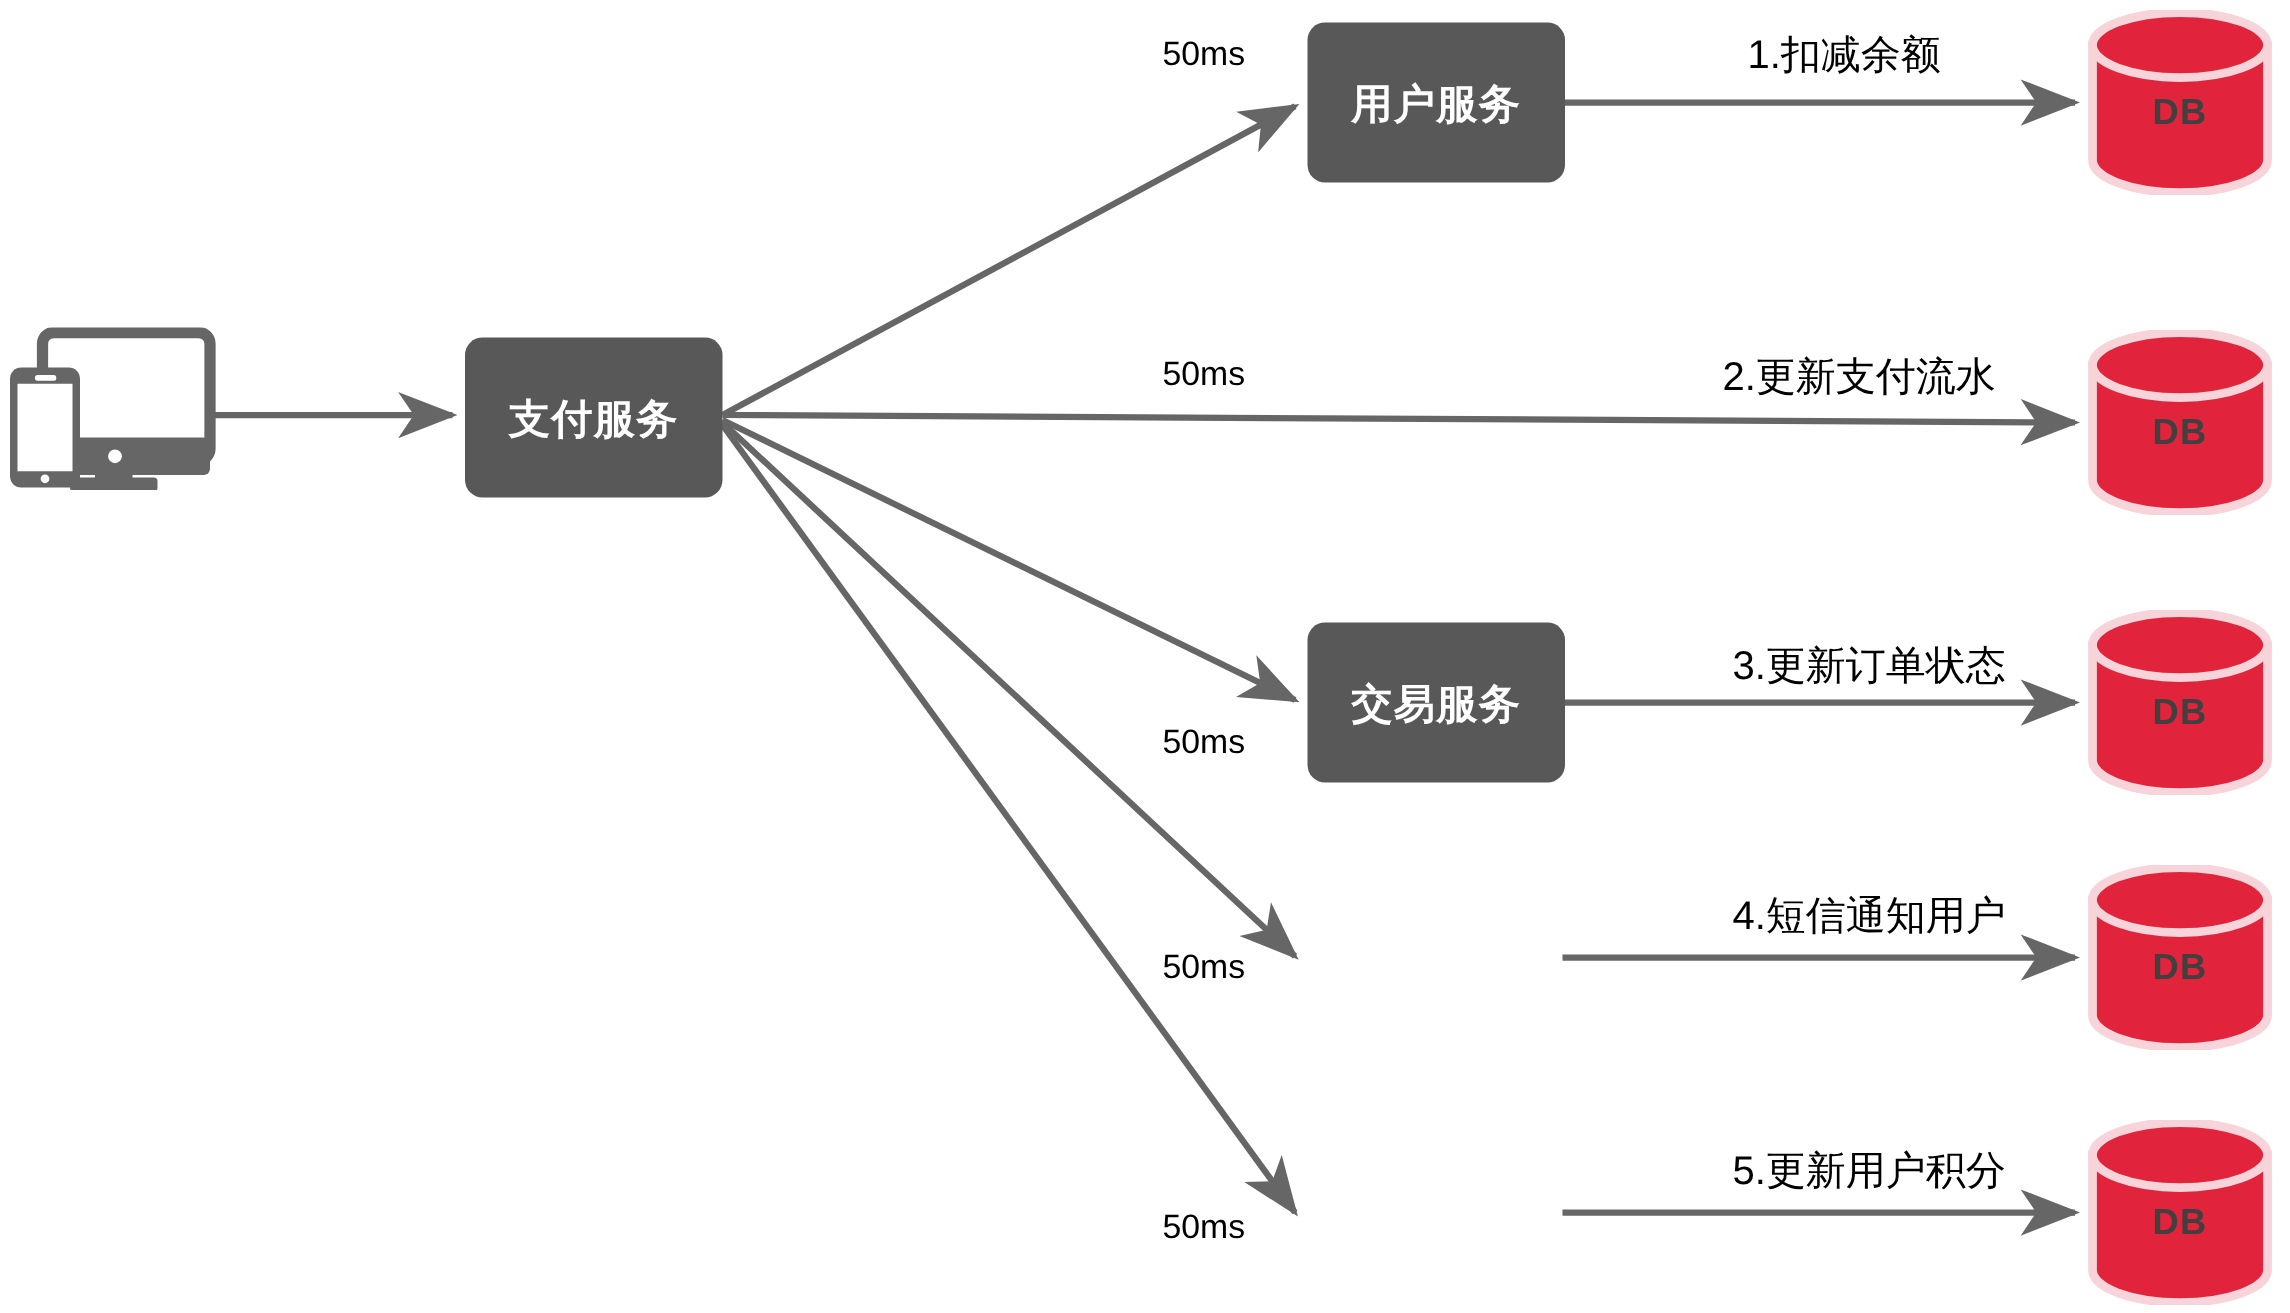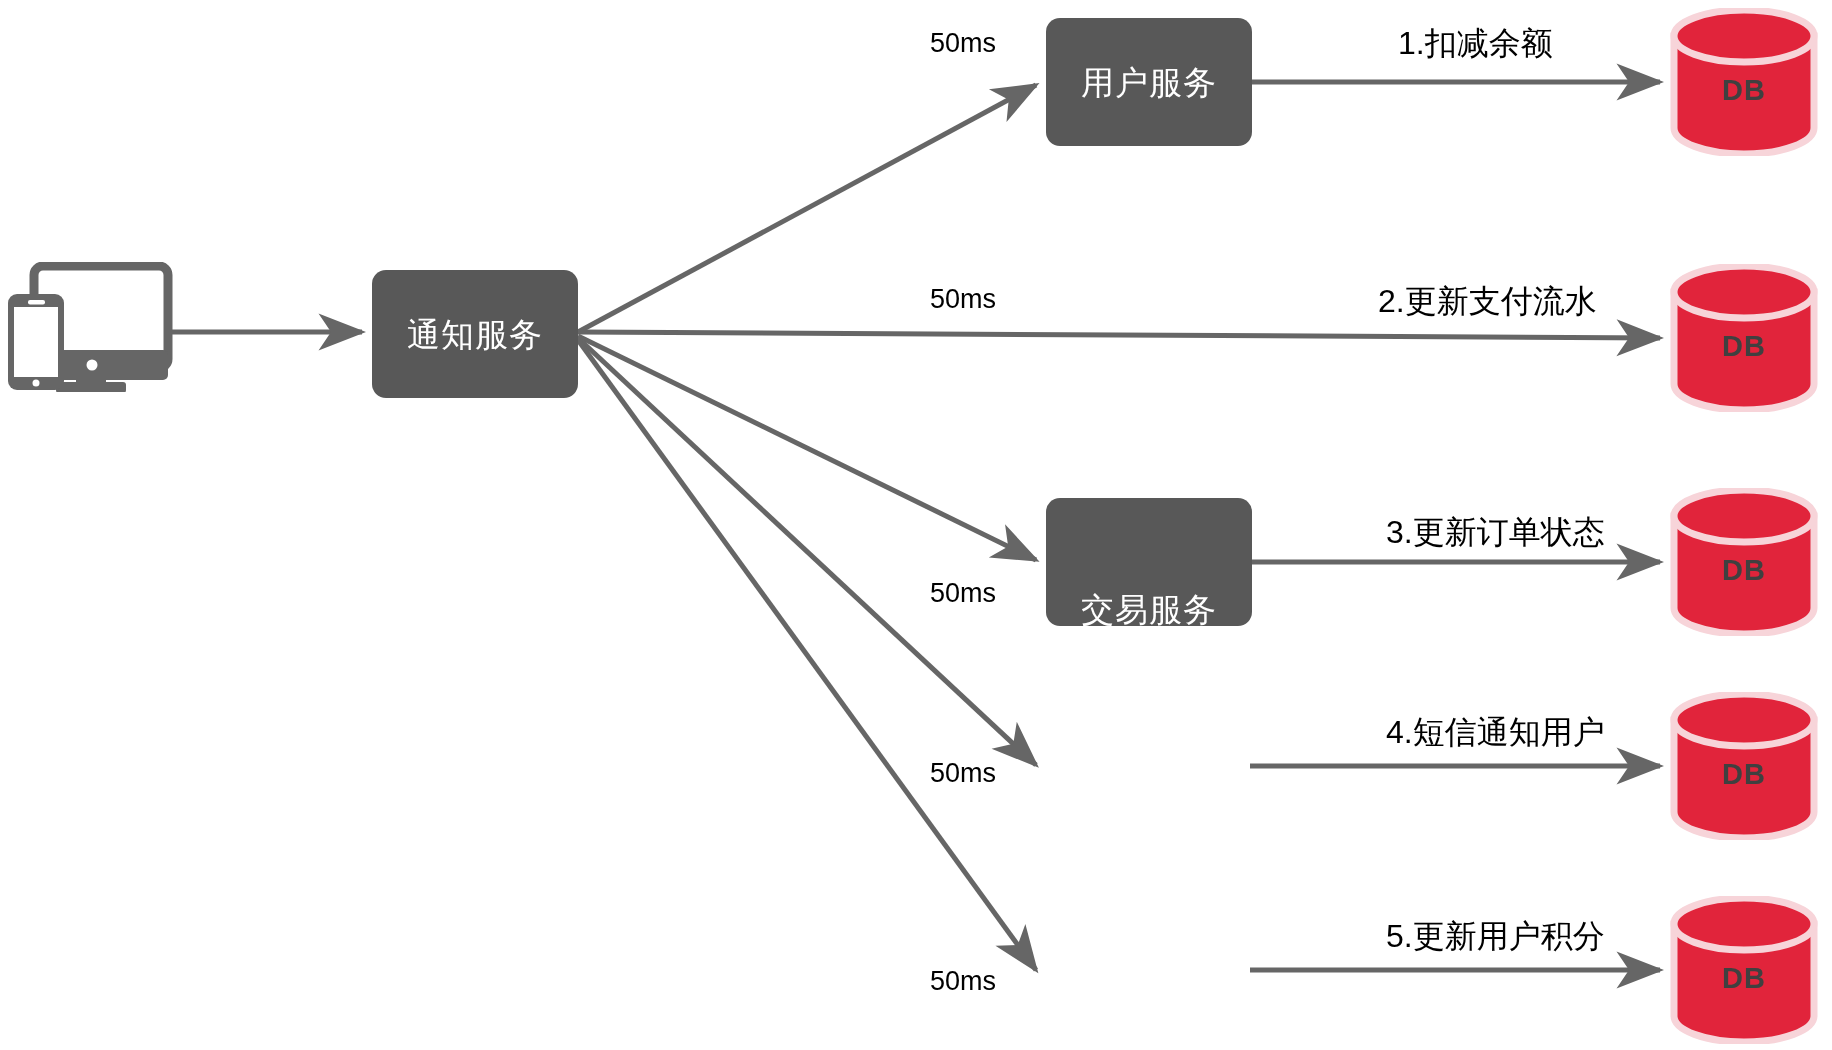--- a/index.html
+++ b/index.html
@@ -31,21 +31,21 @@
     position: absolute;
     background: #585858;
     border-radius: 14px;
     display: flex;
     align-items: center;
     justify-content: center;
     box-sizing: border-box;
   }
   .svc-label {
     color: #ffffff;
-    font-weight: normal;
+    font-weight: bold;
     font-size: 33px;
     letter-spacing: 1px;
     white-space: nowrap;
     line-height: 1;
   }
 
   
   .db {
     position: absolute;
     width: 152px;
@@ -125,33 +125,33 @@
     <rect x="68" y="115" width="30" height="8" fill="#666666"></rect>
     <rect x="48" y="120" width="70" height="11" rx="3" ry="3" fill="#666666"></rect>
 
     <rect x="0" y="32" width="56" height="96" rx="9" ry="9" fill="#666666"></rect>
     <rect x="6" y="45" width="44" height="70" fill="#ffffff"></rect>
     <rect x="20" y="38" width="17" height="4.5" rx="2" ry="2" fill="#ffffff"></rect>
     <circle cx="28" cy="121" r="3.5" fill="#ffffff"></circle>
   </svg>
 
   <div class="svc" style="left:372px; top:270px; width:206px; height:128px;">
-    <span class="svc-label">通知服务</span>
+    <span class="svc-label">支付服务</span>
   </div>
 
   <div class="svc" style="left:1046px; top:18px; width:206px; height:128px;">
     <span class="svc-label">用户服务</span>
   </div>
   <div class="elabel" style="left:930px; top:30px;">50ms</div>
   <div class="elabel cn" style="left:1398px; top:27px;">1.扣减余额</div>
 
   <div class="elabel" style="left:930px; top:286px;">50ms</div>
   <div class="elabel cn" style="left:1378px; top:285px;">2.更新支付流水</div>
 
-  <div class="svc" style="left:1046px; top:498px; width:206px; height:128px;align-items:flex-end;">
+  <div class="svc" style="left:1046px; top:498px; width:206px; height:128px;">
     <span class="svc-label">交易服务</span>
   </div>
   <div class="elabel" style="left:930px; top:580px;">50ms</div>
   <div class="elabel cn" style="left:1386px; top:516px;text-align:center;">3.更新订单状态</div>
 
   <div class="elabel" style="left:930px; top:760px;">50ms</div>
   <div class="elabel cn" style="left:1386px; top:716px;">4.短信通知用户</div>
 
   <div class="elabel" style="left:930px; top:968px;">50ms</div>
   <div class="elabel cn" style="left:1386px; top:920px;">5.更新用户积分</div>

